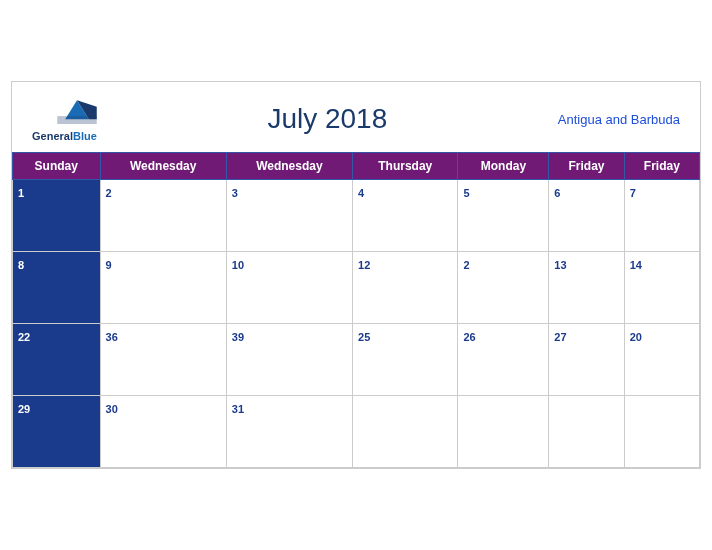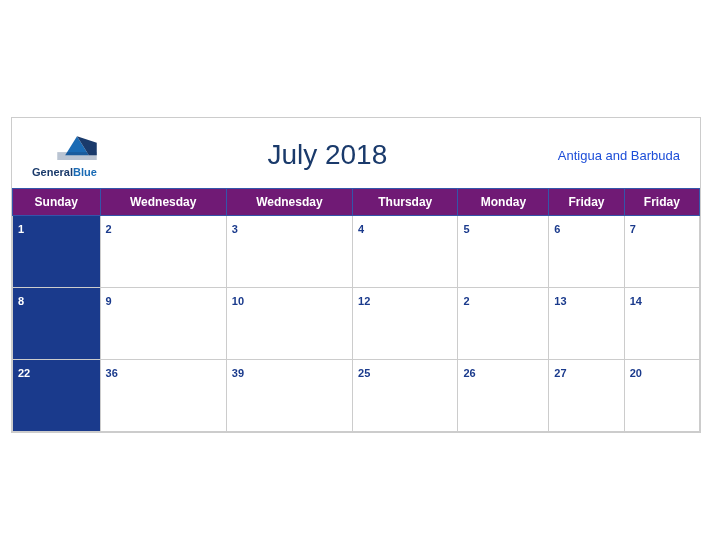--- a/index.html
+++ b/index.html
@@ -132,15 +132,24 @@
         </tr>
         <tr>
           <td class="row-header"><span class="date-number">22</span></td>
           <td><span class="date-number">36</span></td>
           <td><span class="date-number">39</span></td>
           <td><span class="date-number">25</span></td>
           <td><span class="date-number">26</span></td>
           <td><span class="date-number">27</span></td>
           <td><span class="date-number">20</span></td>
         </tr>
+        <tr>
+          <td class="row-header"><span class="date-number">29</span></td>
+          <td><span class="date-number">30</span></td>
+          <td><span class="date-number">31</span></td>
+          <td></td>
+          <td></td>
+          <td></td>
+          <td></td>
+        </tr>
       </tbody>
   </table>
 </div>
 
 </body></html>

